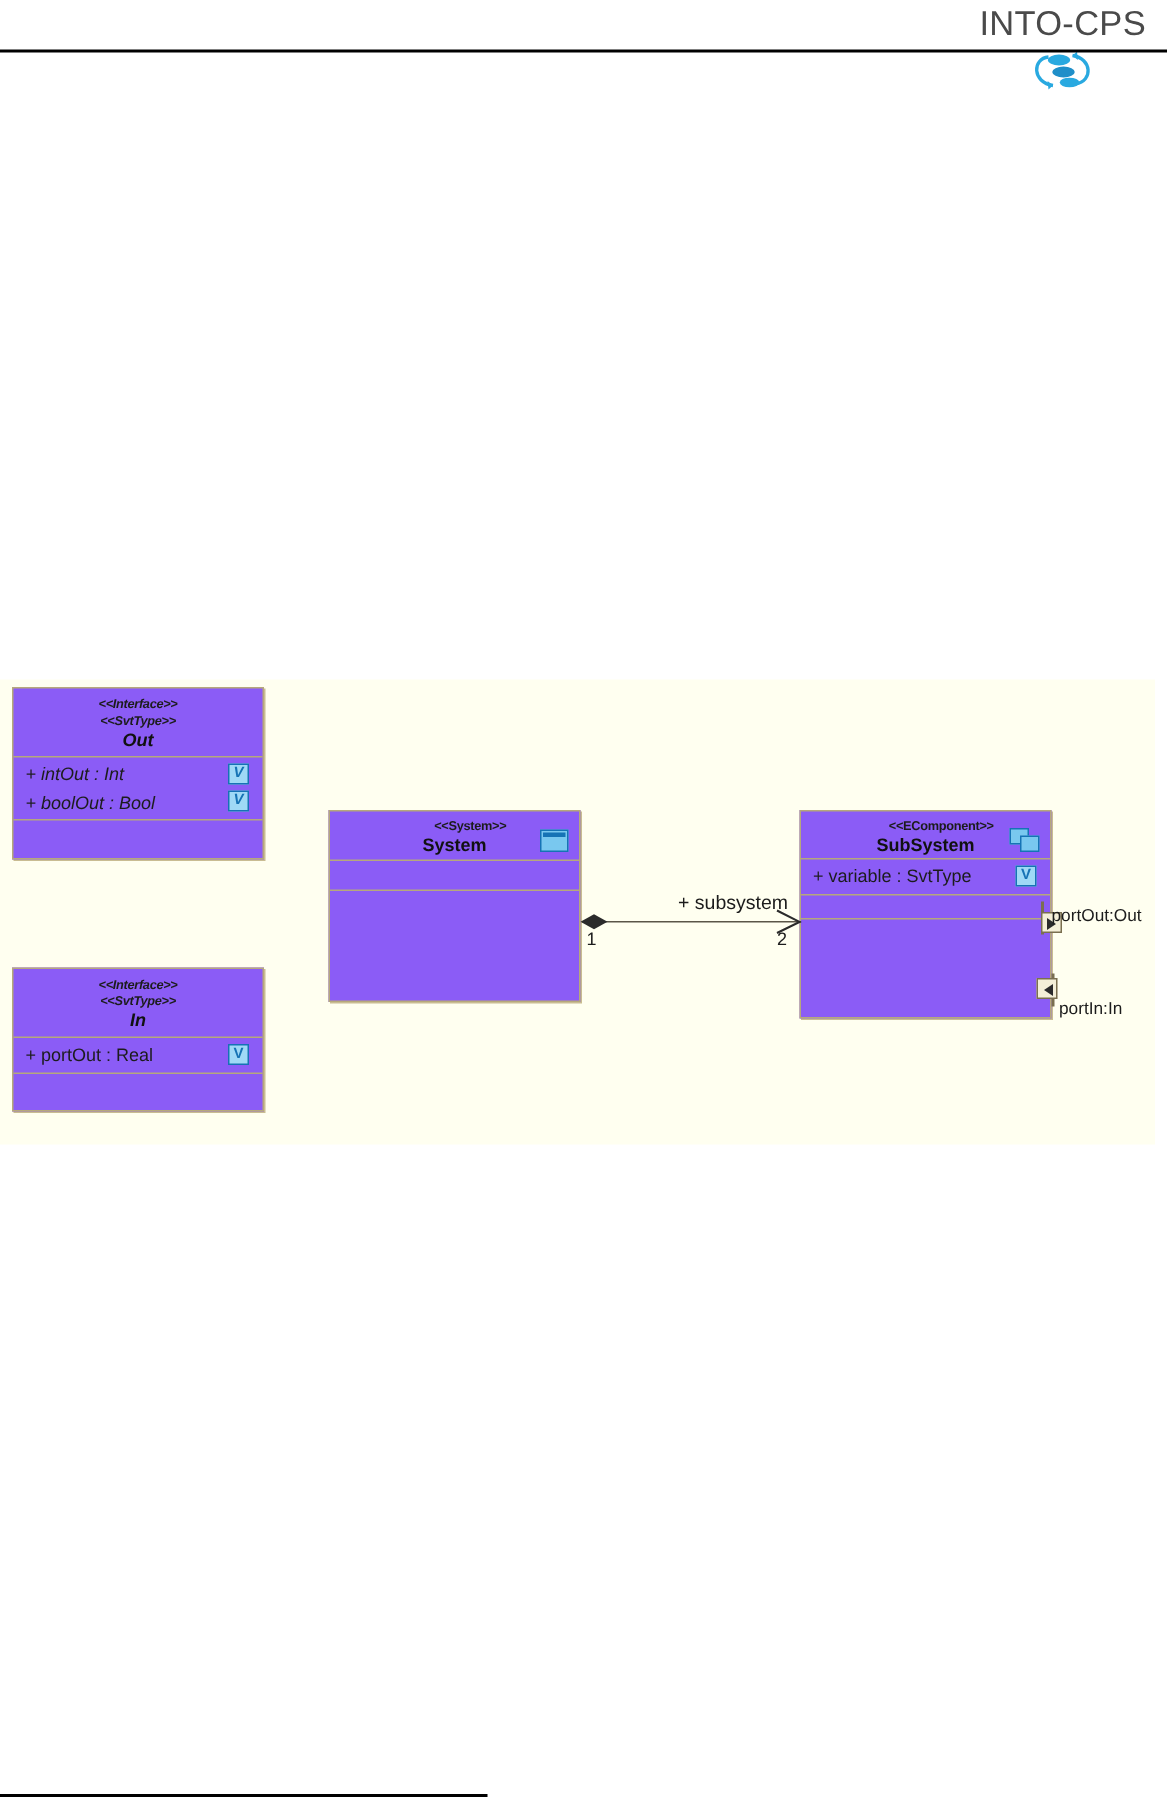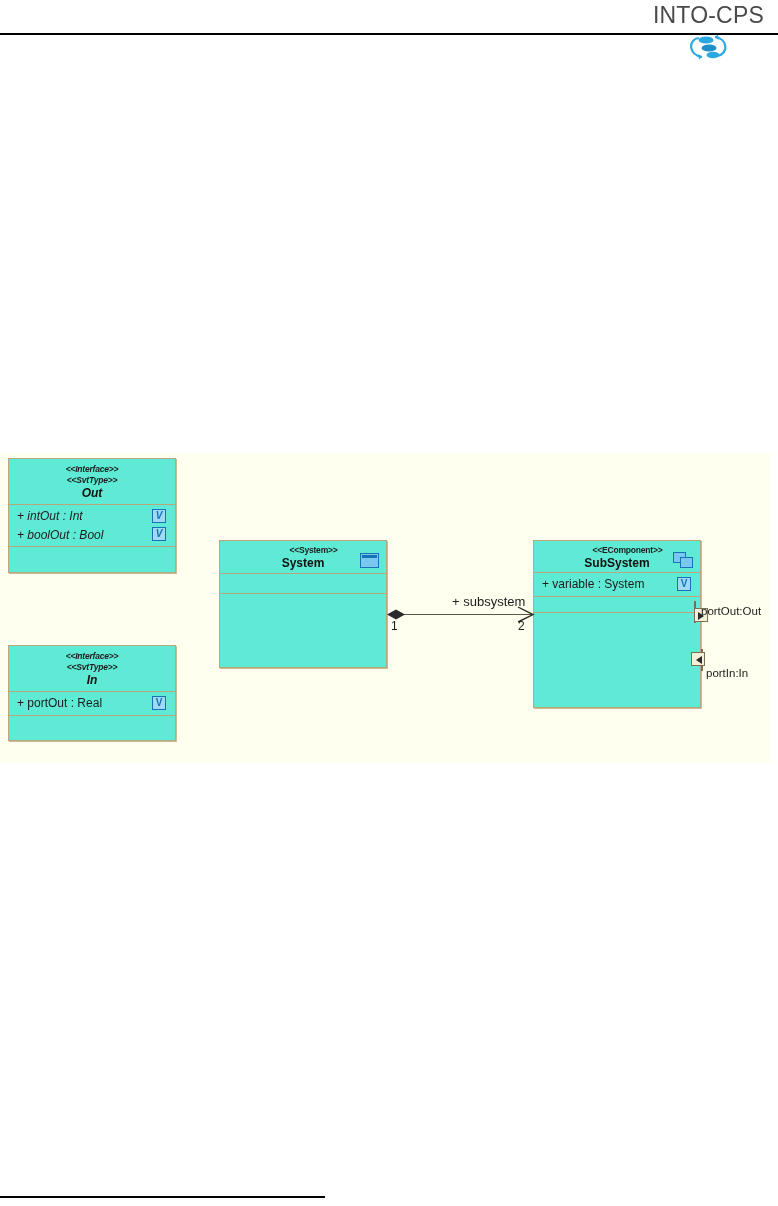--- a/index.html
+++ b/index.html
@@ -32,21 +32,21 @@
 
   
   .canvas{
     position:absolute; left:0; top:453px; width:770px; height:310px;
     background:#fffff0;
   }
 
   
   .uml{
     position:absolute; box-sizing:border-box;
-    background:#5eead4;
+    background:#8b5cf6;
     border:1px solid #b6a87c;
     box-shadow:1px 1px 0 0 #c9bc92;
   }
   .uml .sect{
     box-sizing:border-box;
     border-bottom:1px solid #b6a87c;
     position:relative;
   }
   .uml .sect.last{border-bottom:none;}
   .uml .stereo{
@@ -169,31 +169,31 @@
   <div class="uml" style="left:219px;top:87px;width:168px;height:128px;">
     <div class="sect" style="height:33px;padding-top:4px;">
       <div class="stereo plain">&lt;&lt;System&gt;&gt;</div>
       <div class="cname">System</div>
       <div class="sys-icon" style="right:7px;top:12px;"></div>
     </div>
     <div class="sect" style="height:20px;"></div>
     <div class="sect last" style="height:73px;"></div>
   </div>
 
-  <div class="uml" style="left:533px;top:87px;width:168px;height:168px;">
+  <div class="uml" style="left:533px;top:87px;width:168px;height:139px;">
     <div class="sect" style="height:32px;padding-top:4px;">
       <div class="stereo plain">&lt;&lt;EComponent&gt;&gt;</div>
       <div class="cname">SubSystem</div>
       <div class="comp-icon" style="right:6px;top:11px;">
         <i class="a"></i>
           <i class="b"></i>
       </div>
     </div>
     <div class="sect" style="height:24px;padding-top:2px;">
-      <div class="attr">+ variable : System</div>
+      <div class="attr">+ variable : SvtType</div>
       <div class="vbadge" style="right:9px;top:4px;">V</div>
     </div>
     <div class="sect" style="height:16px;"></div>
     <div class="sect last" style="height:66px;"></div>
   </div>
 
   <div class="assoc-line" style="left:388px;top:161px;width:146px;"></div>
   <svg style="position:absolute;left:386px;top:153px;width:22px;height:17px;">
     <polygon points="1,8.5 10,3.5 19,8.5 10,13.5" fill="#2b2b2b"></polygon>
   </svg>

